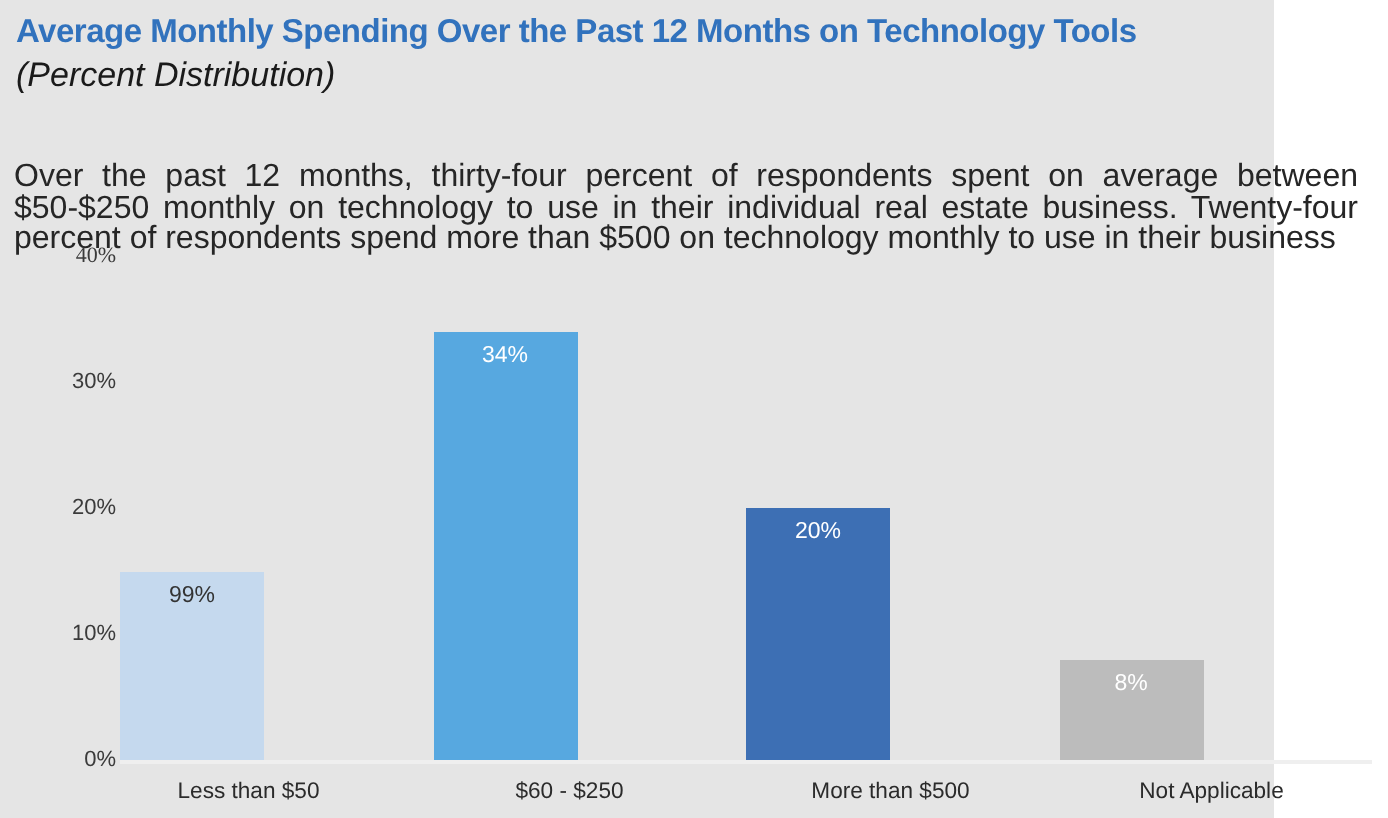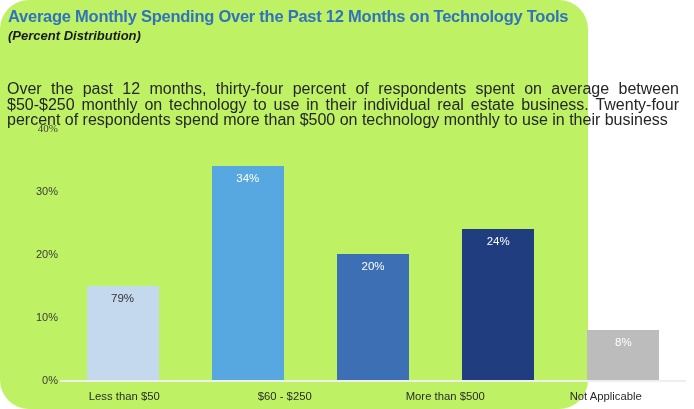--- a/index.html
+++ b/index.html
@@ -10,47 +10,46 @@
   body {
     width: 694px;
     height: 409px;
     overflow: hidden;
     font-family: "Liberation Sans", sans-serif;
     color: #231f20;
   }
 
   #page {
     position: relative;
-    width: 588px;
+    width: 637px;
     height: 409px;
-    background: #bef264;
+    background: #e5e5e5;
     box-sizing: border-box;
-    border-radius: 29px;
   }
 
   
   .header {
     position: absolute;
     left: 8px;
     top: 6px;
     width: 680px;
   }
   .chart-title {
     font-size: 16.5px;
     font-weight: bold;
     color: #3172bd;
     letter-spacing: -0.25px;
     line-height: 1.25;
     white-space: nowrap;
     margin: 0;
   }
   .chart-subtitle {
-    font-size: 13px;
+    font-size: 17px;
     font-style: italic;
-    font-weight: bold;
+    font-weight: normal;
     color: #1a1a1a;
     margin: 1px 0 0 0;
     line-height: 1.2;
   }
 
   .description {
     position: absolute;
     left: 7px;
     top: 55px;
     width: 672px;
@@ -111,21 +110,21 @@
     justify-content: space-around;
   }
 
   .bar-slot {
     position: relative;
     flex: 1 1 0;
     height: 100%;
     display: flex;
     flex-direction: column;
     justify-content: flex-end;
-    align-items: center;
+    align-items: flex-start;
   }
 
   .bar {
     width: 72px;
     position: relative;
     box-sizing: border-box;
   }
 
   .bar-label {
     position: absolute;
@@ -177,36 +176,31 @@
         <div class="ytick" style="top: 136px;">20%</div>
         <div class="ytick" style="top: 73px;">30%</div>
         <div class="ytick" style="top: 10px; font-family: Liberation Serif, serif;">40%</div>
       </div>
 
     <div class="axis-baseline"></div>
 
     <div class="bars" id="bars">
         <div class="bar-slot">
           <div class="bar" style="height: 94.5px; background: rgb(197, 217, 238);">
-            <div class="bar-label" style="color: rgb(51, 51, 51);">79%</div>
+            <div class="bar-label" style="color: rgb(51, 51, 51);">99%</div>
           </div>
         </div>
         <div class="bar-slot">
           <div class="bar" style="height: 214.2px; background: rgb(87, 168, 224);">
             <div class="bar-label" style="color: rgb(255, 255, 255);">34%</div>
           </div>
         </div>
         <div class="bar-slot">
           <div class="bar" style="height: 126px; background: rgb(61, 111, 180);">
             <div class="bar-label" style="color: rgb(255, 255, 255);">20%</div>
-          </div>
-        </div>
-        <div class="bar-slot">
-          <div class="bar" style="height: 151.2px; background: rgb(31, 61, 127);">
-            <div class="bar-label" style="color: rgb(255, 255, 255);">24%</div>
           </div>
         </div>
         <div class="bar-slot">
           <div class="bar" style="height: 50.4px; background: rgb(188, 188, 188);">
             <div class="bar-label" style="color: rgb(255, 255, 255);">8%</div>
           </div>
         </div>
       </div>
 
     <div class="xlabels" id="xlabels">

